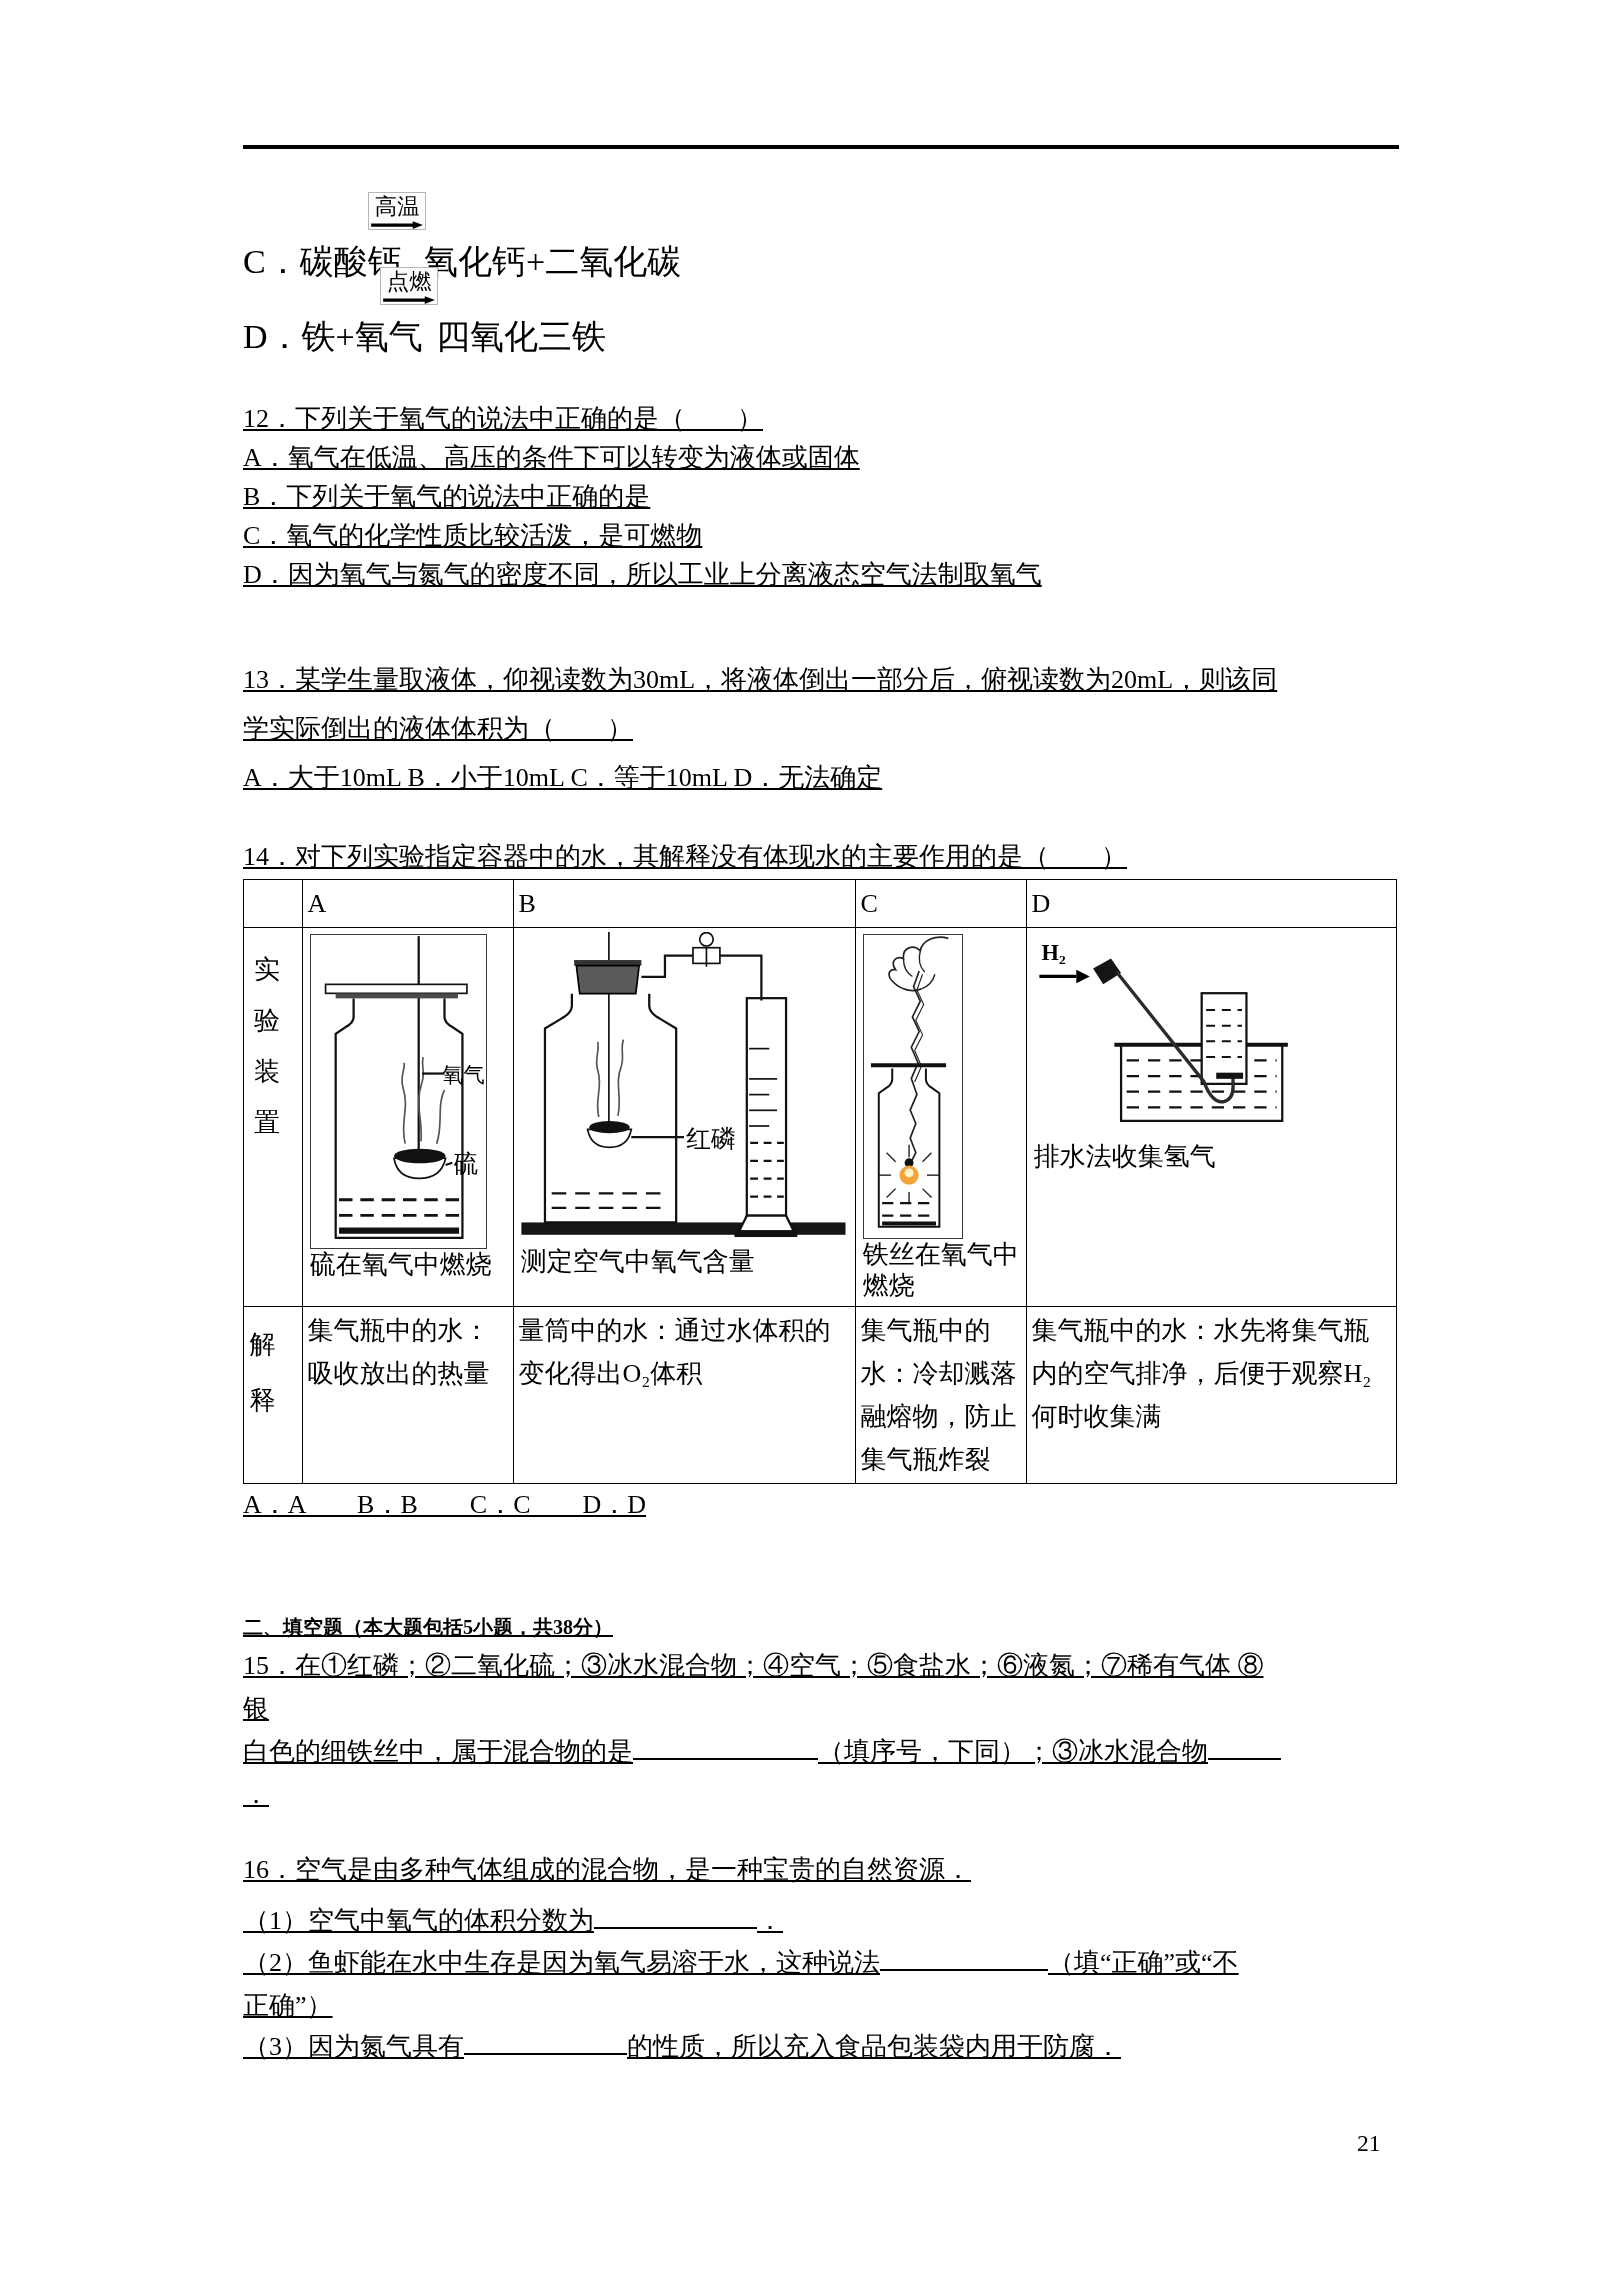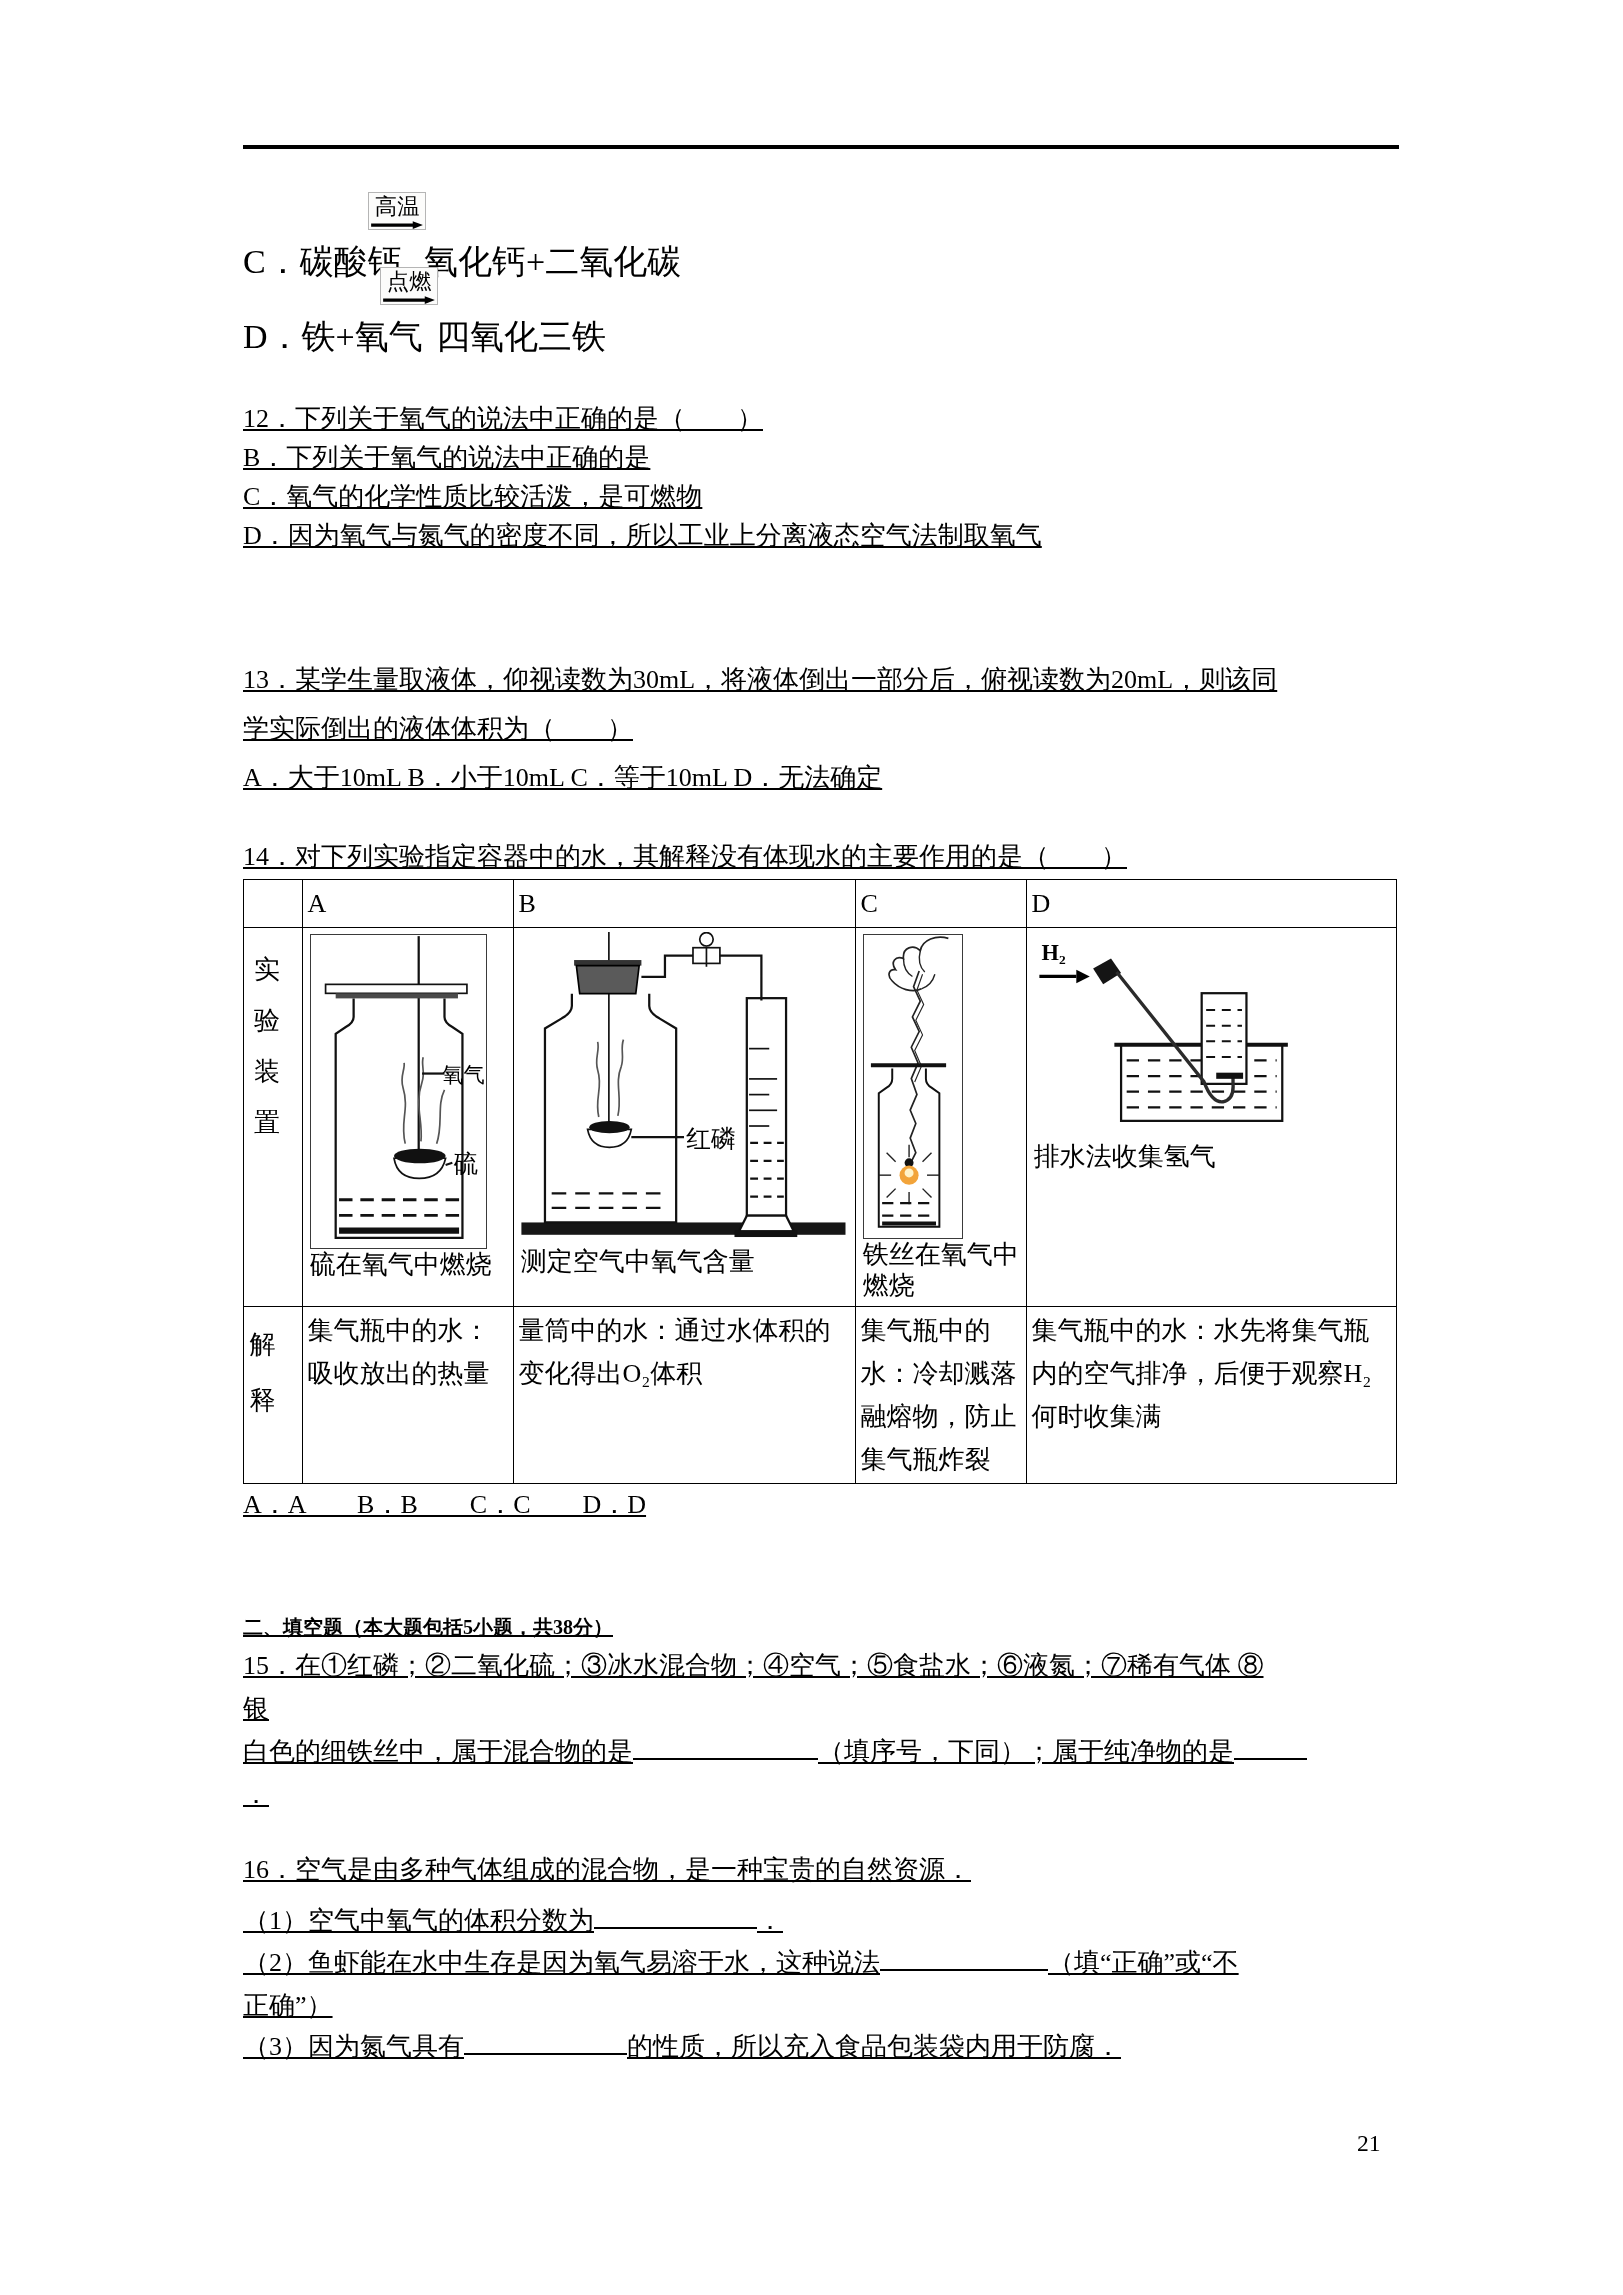--- a/index.html
+++ b/index.html
@@ -68,20 +68,21 @@
       <svg width="52" height="9" viewBox="0 0 92 16">
         <line x1="0" y1="9" x2="80" y2="9" stroke="#000" stroke-width="6"></line>
         <polygon points="92,9 74,2 74,16" fill="#000"></polygon>
       </svg>
     </div>
     <div class="eq-line" style="left:436px;top:298px;">四氧化三铁</div>
   </div>
 
   <div class="qblock lh70" style="top:399px;">
     <div>12．下列关于氧气的说法中正确的是（　　）</div>
+    <div>A．氧气在低温、高压的条件下可以转变为液体或固体</div>
     <div>B．下列关于氧气的说法中正确的是</div>
     <div>C．氧气的化学性质比较活泼，是可燃物</div>
     <div>D．因为氧气与氮气的密度不同，所以工业上分离液态空气法制取氧气</div>
   </div>
 
   <div class="qblock lh88" style="top:655px;">
     <div>13．某学生量取液体，仰视读数为30mL，将液体倒出一部分后，俯视读数为20mL，则该同</div>
     <div>学实际倒出的液体体积为（　　）</div>
     <div>A．大于10mL B．小于10mL C．等于10mL D．无法确定</div>
   </div>
@@ -239,21 +240,21 @@
     <div>A．A　　B．B　　C．C　　D．D</div>
   </div>
 
   <div class="qblock bold" style="top:1614px;font-size:20px;">
     <div>二、填空题（本大题包括5小题，共38分）</div>
   </div>
 
   <div class="qblock" style="top:1644px;">
     <div style="line-height:43px;">15．在①红磷；②二氧化硫；③冰水混合物；④空气；⑤食盐水；⑥液氮；⑦稀有气体 ⑧</div>
     <div style="line-height:43px;">银</div>
-    <div style="line-height:43px;"><span>白色的细铁丝中，属于混合物的是</span><span class="blank b330"></span><span>（填序号，下同）；属于纯净物的是</span><span class="blank b130"></span></div>
+    <div style="line-height:43px;"><span>白色的细铁丝中，属于混合物的是</span><span class="blank b330"></span><span>（填序号，下同）；③冰水混合物</span><span class="blank b130"></span></div>
     <div style="line-height:43px;">．</div>
   </div>
 
   <div class="qblock" style="top:1852px;">
     <div>16．空气是由多种气体组成的混合物，是一种宝贵的自然资源．</div>
   </div>
   <div class="qblock" style="top:1903px;">
     <span>（1）空气中氧气的体积分数为</span><span class="blank b290"></span><span>．</span>
   </div>
   <div class="qblock" style="top:1945px;">

